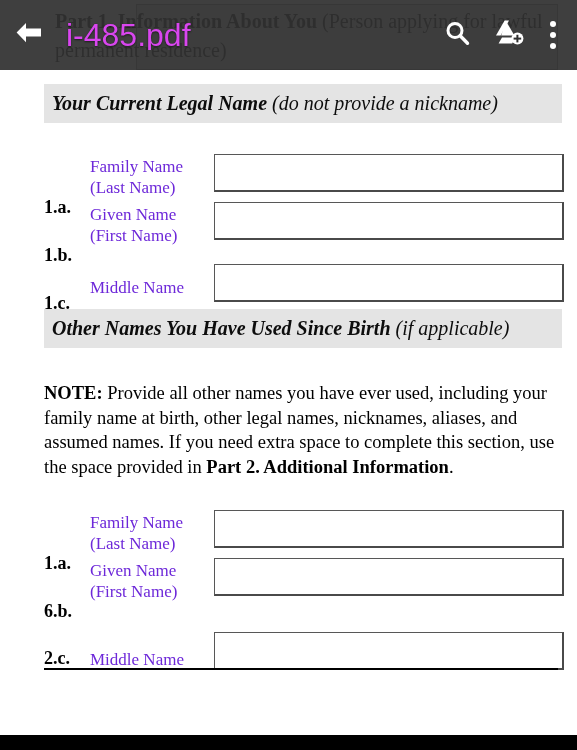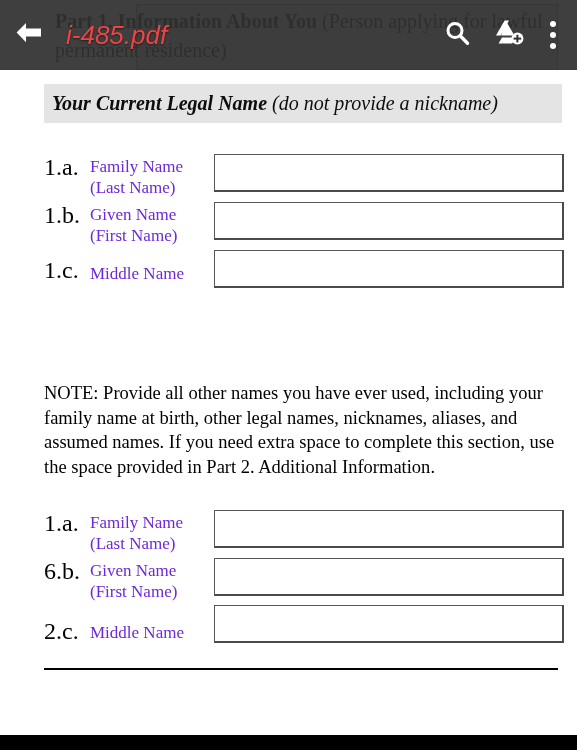--- a/index.html
+++ b/index.html
@@ -82,25 +82,26 @@
   .form-row {
     position: absolute;
     left: 44px;
     width: 520px;
     display: flex;
     align-items: flex-start;
   }
   .row-num {
     width: 46px;
     flex: 0 0 46px;
-    font-weight: normal;
-    font-size: 24px;
+    font-weight: bold;
+    font-size: 18px;
     line-height: 23px;
     color: #000;
     padding-top: 2px;
+    margin-top: 40px;
   }
   .row-label {
     width: 124px;
     flex: 0 0 124px;
     font-size: 17px;
     line-height: 21px;
     color: #6d28d9;
     padding-top: 2px;
   }
   .row-label .l2 { display: block; }
@@ -128,21 +129,21 @@
   .note-para {
     position: absolute;
     left: 44px;
     top: 381px;
     width: 516px;
     font-size: 18.5px;
     line-height: 24.5px;
     color: #000;
     text-align: left;
   }
-  .note-para b { font-weight: normal; }
+  .note-para b { font-weight: bold; }
 
   
   .doc-footer-rule {
     position: absolute;
     left: 44px;
     top: 668px;
     width: 514px;
     height: 2px;
     background: #000;
   }
@@ -170,31 +171,30 @@
   .tb-back {
     width: 56px;
     height: 70px;
     display: flex;
     align-items: center;
     justify-content: center;
     flex: 0 0 56px;
   }
   .tb-title {
     flex: 1 1 auto;
-    color: #ef4444;
+    color: #d946ef;
     font-family: "Liberation Sans", sans-serif;
-    font-size: 26px;
+    font-size: 32px;
     font-weight: 400;
     line-height: 30px;
     white-space: nowrap;
     overflow: hidden;
     text-overflow: ellipsis;
     padding-left: 10px;
     text-shadow: 0 1px 2px rgba(0,0,0,0.55);
-    font-style: italic;
   }
   .tb-actions {
     display: flex;
     align-items: center;
     flex: 0 0 auto;
     padding-right: 6px;
   }
   .tb-btn {
     width: 52px;
     height: 70px;
@@ -260,20 +260,23 @@
     </div>
 
     <div class="form-row row-1c" id="row-1c">
       <div class="row-num">1.c.</div>
       <div class="row-label">
         <span>Middle Name</span>
       </div>
       <div class="field-box"></div>
     </div>
 
+    <div class="section-band" id="band-other">
+      <span class="sb-strong">Other Names You Have Used Since Birth</span><span class="sb-paren"> (if applicable)</span>
+    </div>
 
     <div class="note-para">
       <b>NOTE:</b><span>  Provide all other names you have ever used, including your family name at birth, other legal names, nicknames, aliases, and assumed names.  If you need extra space to complete this section, use the space provided in </span><b>Part 2. Additional Information</b><span>.</span>
     </div>
 
     <div class="form-row" id="row-2a">
       <div class="row-num">1.a.</div>
       <div class="row-label">
         <span>Family Name</span>
         <span class="l2">(Last Name)</span>

